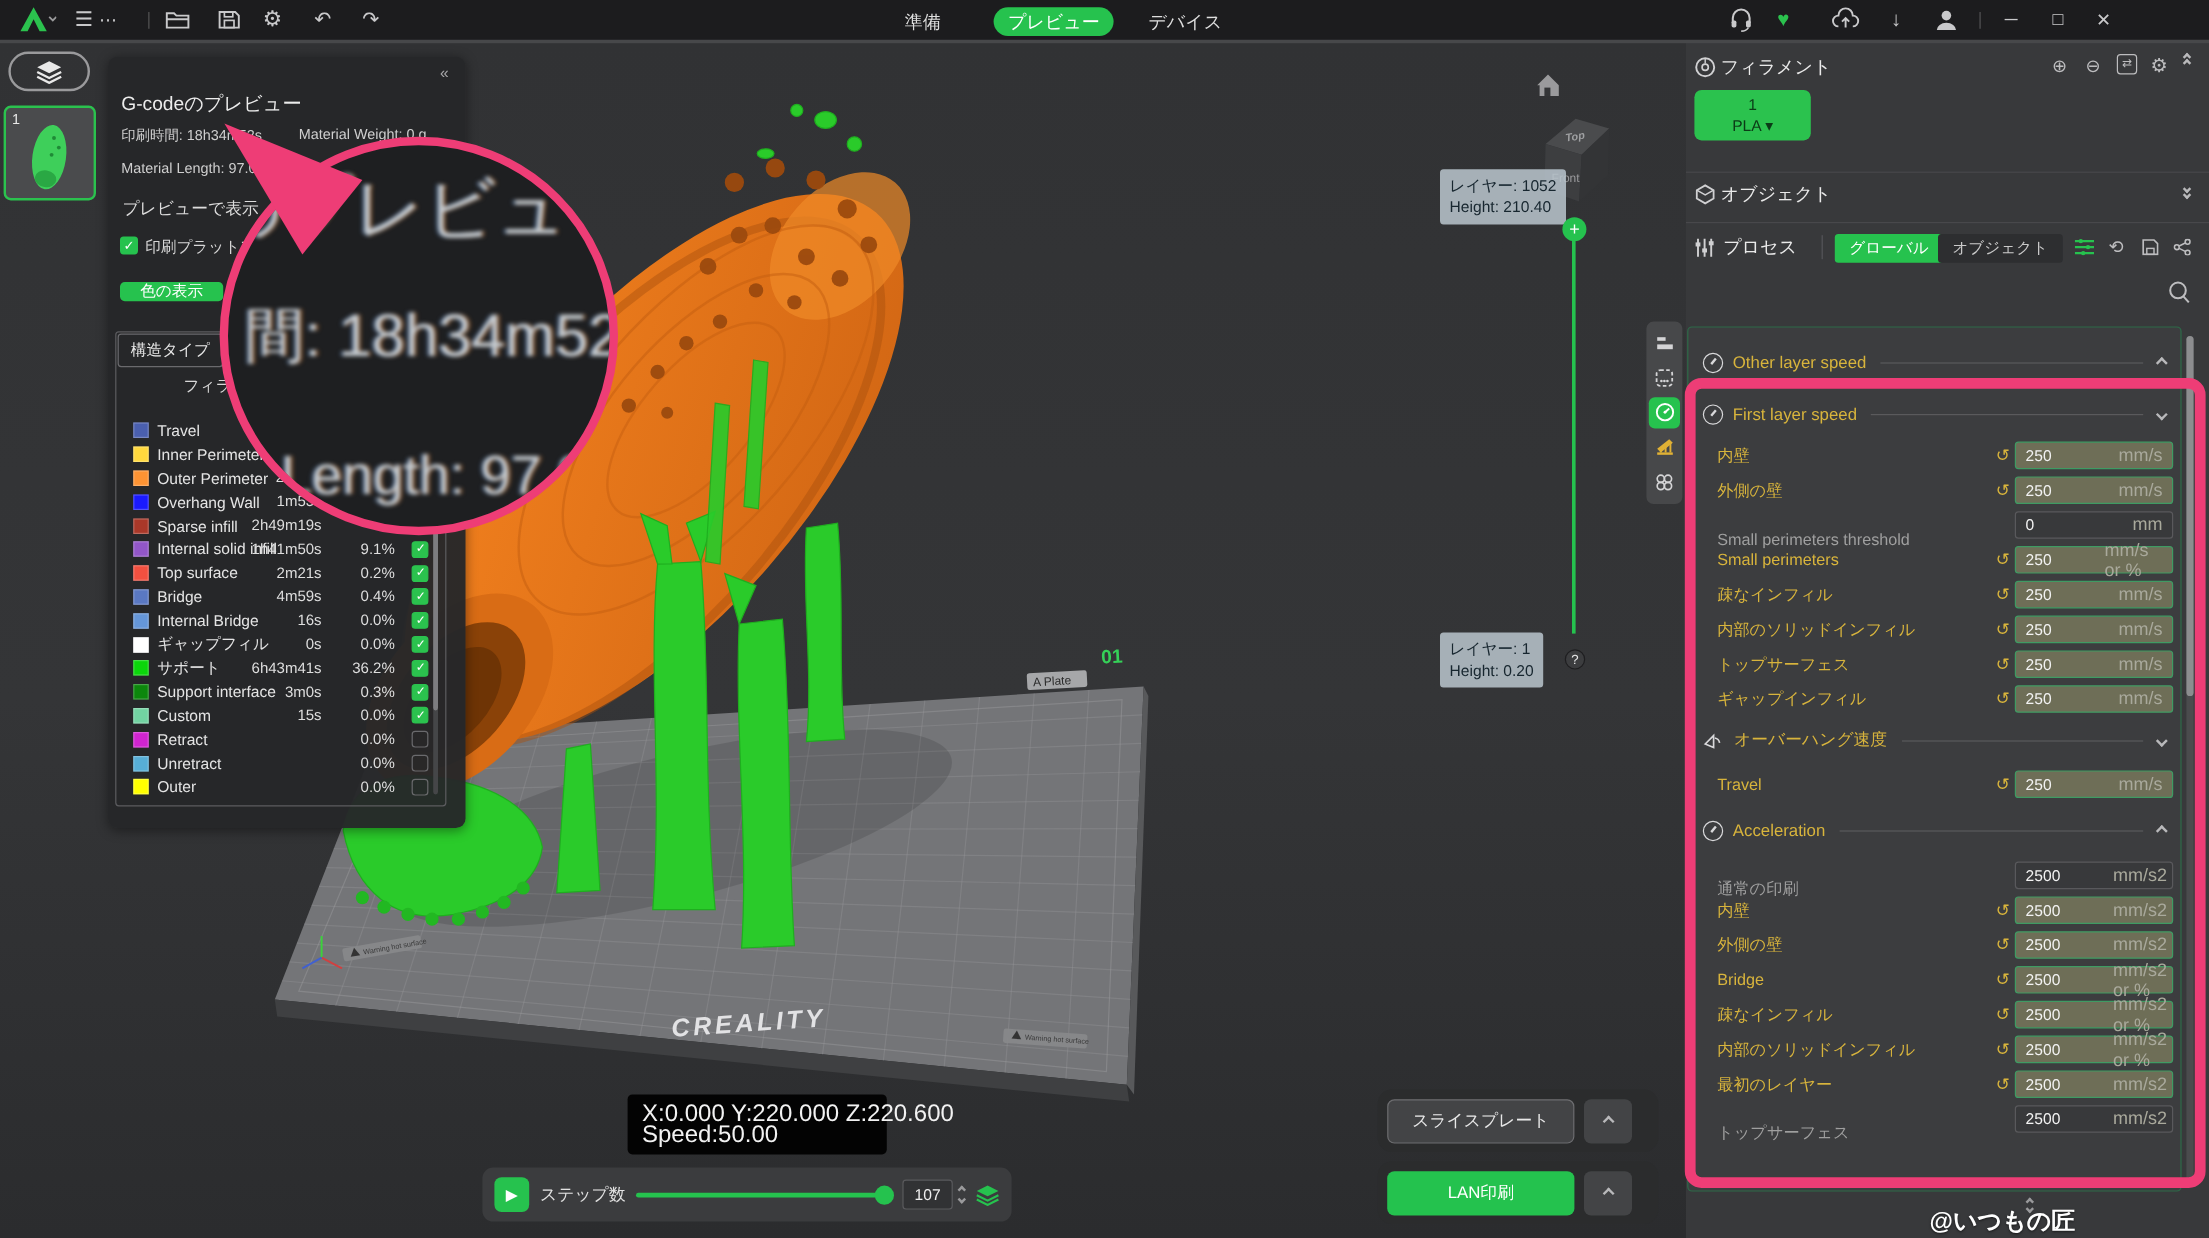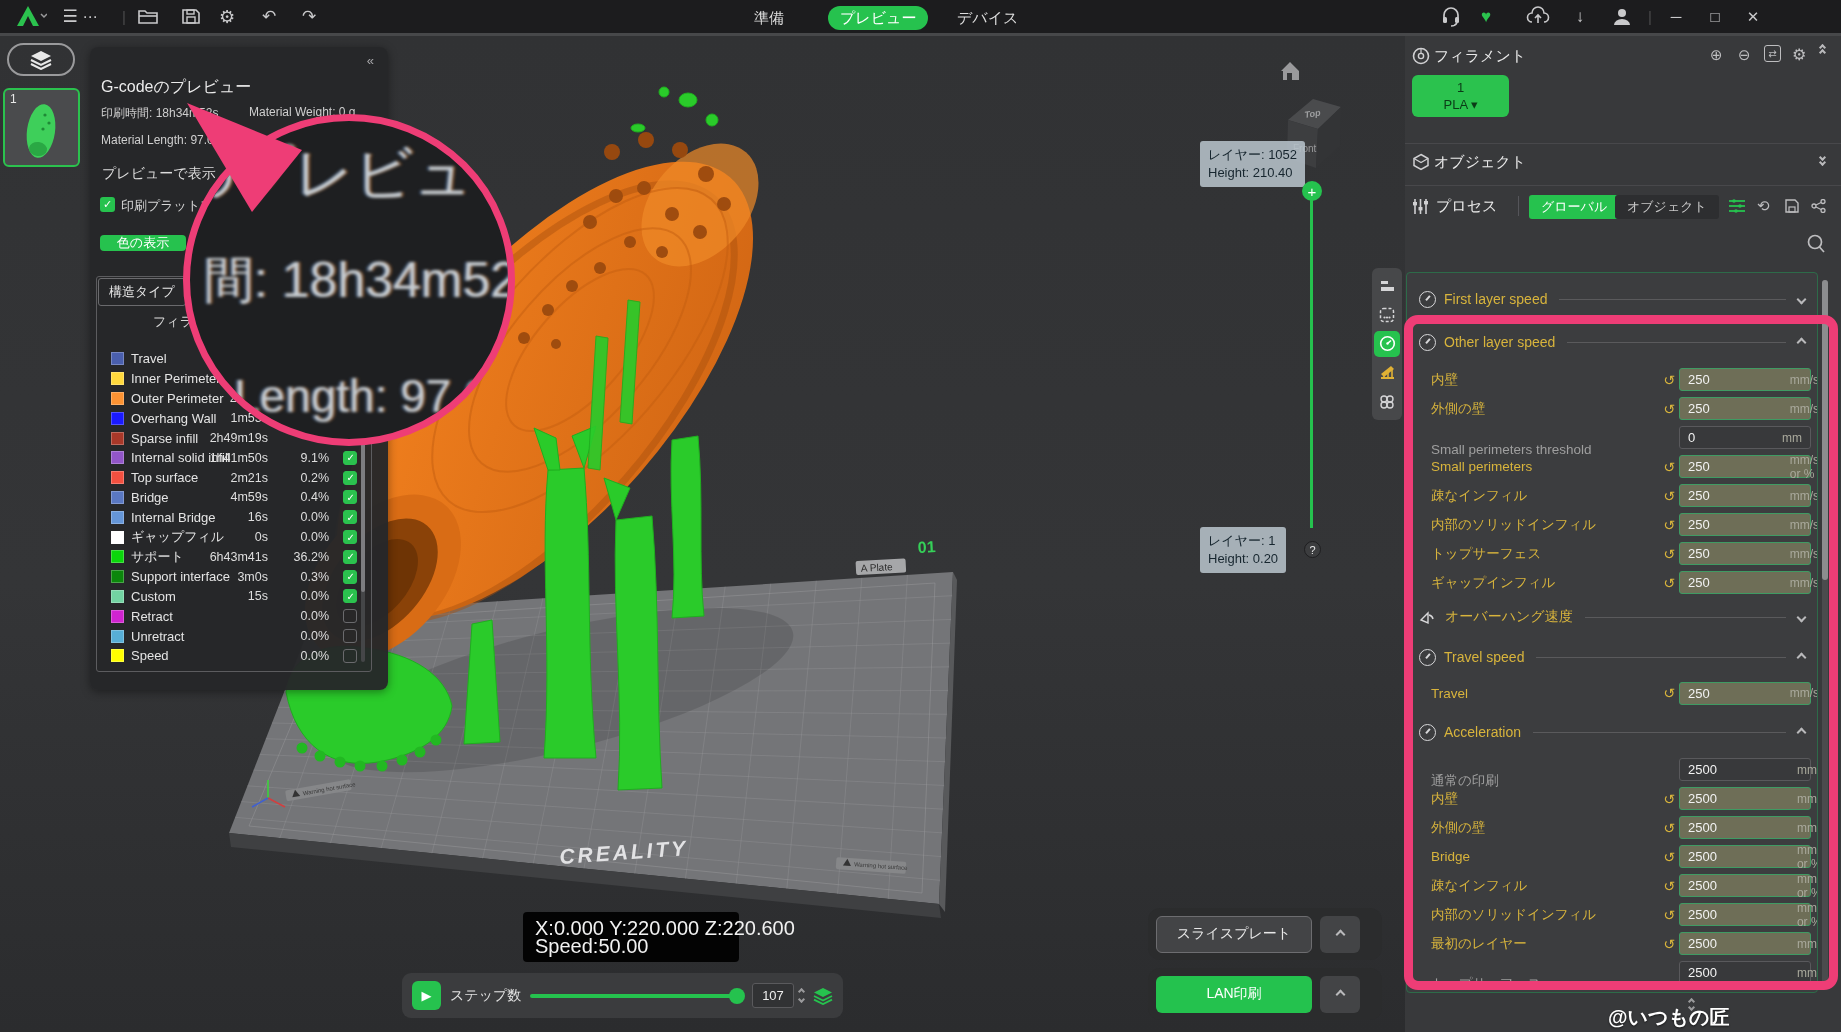--- a/index.html
+++ b/index.html
@@ -94,21 +94,21 @@
   .srow{display:flex;align-items:center;padding:0 6px 0 24px;}
   .slabel{flex:1;font-size:13.5px;white-space:nowrap;overflow:hidden;}
   .mod .slabel{color:#d8b43c;}
   .unmod .slabel{color:#9f9f9f;margin-top:23px;}
   .reset{width:20px;text-align:center;color:#d8b43c;font-size:14px;flex:none;}
   .unmod .reset{visibility:hidden;}
   .field{width:132px;height:23px;border-radius:3px;display:flex;align-items:center;justify-content:space-between;padding:0 8px;flex:none;gap:44px;}
   .mod .field{background:#6e6e57;border:1px solid #3f9b63;}
   .unmod .field{background:#38393b;border:1px solid #59595c;}
   .val{font-size:13px;color:#f2f2f2;}
-  .unit{font-size:12px;color:#a9a99c;margin-left:36px;}
+  .unit{font-size:15px;color:#a9a99c;}
   #setscroll{position:absolute;left:1822px;top:280px;width:6px;height:706px;background:#4a4b4d;border-radius:3px;z-index:4;}
   #setscroll .thumb{position:absolute;left:0;top:0;width:6px;height:300px;background:#8c8d8f;border-radius:3px;}
   
   #stripbox{position:absolute;left:1372px;top:268px;width:30px;height:152px;background:#47484a;border-radius:6px;z-index:5;display:flex;flex-direction:column;align-items:center;justify-content:space-around;padding:4px 0;}
   .stripic{width:26px;height:26px;border-radius:5px;display:flex;align-items:center;justify-content:center;}
   .stripic.active{background:#26c24e;}
   
   #pinkrect{position:absolute;left:1404px;top:315px;width:434px;height:675px;border:9px solid #ee3d76;border-radius:14px;z-index:25;pointer-events:none;}
   
   #watermark{position:absolute;left:1608px;top:1004px;font-size:20px;font-weight:bold;color:#fff;z-index:30;text-shadow:0 1px 2px rgba(0,0,0,.6);white-space:nowrap;}
@@ -453,21 +453,21 @@
           </div>
           <div class="lrow">
             <span class="lsw" style="background: rgb(87, 174, 214);"></span>
             <span class="lname">Unretract</span>
             <span class="lt"></span>
             <span class="lp">0.0%</span>
             <span class="lcb unon"></span>
           </div>
           <div class="lrow">
             <span class="lsw" style="background: rgb(255, 255, 0);"></span>
-            <span class="lname">Speed</span>
+            <span class="lname">Outer</span>
             <span class="lt"></span>
             <span class="lp">0.0%</span>
             <span class="lcb unon"></span>
           </div>
         </div>
       <div id="legend-scroll">
           <div class="thumb"></div>
         </div>
     </div>
   </div>
@@ -629,31 +629,31 @@
             <circle cx="5" cy="5" r="3"></circle>
             <circle cx="11" cy="5" r="3"></circle>
             <circle cx="5" cy="11" r="3"></circle>
             <circle cx="11" cy="11" r="3"></circle>
           </g>
         </svg>
     </div>
   </div>
 
   <div id="setbox">
+    <div class="sechdr" style="height:46px;">
+      <span class="gauge"></span>
+      <span class="st">Other layer speed</span>
+      <span class="dash"></span>
+        <span class="chev up"></span>
+    </div>
     <div class="sechdr" style="height:40px;">
       <span class="gauge"></span>
       <span class="st">First layer speed</span>
       <span class="dash"></span>
         <span class="chev down"></span>
-    </div>
-    <div class="sechdr" style="height:46px;">
-      <span class="gauge"></span>
-      <span class="st">Other layer speed</span>
-      <span class="dash"></span>
-        <span class="chev up"></span>
     </div>
     <div class="sec-other">
 
     <div class="srow mod" style="height:29px;">
           <span class="slabel">内壁</span>
           <span class="reset">↺</span>
           <div class="field">
             <span class="val">250</span>
             <span class="unit">mm/s</span>
           </div>
@@ -717,26 +717,20 @@
       </div>
     <div class="sechdr" style="height:40px;">
       <svg width="18" height="15" viewBox="0 0 18 15">
           <path d="M2,10 L9,3 L9,13 Z" fill="none" stroke="#d8d8da" stroke-width="1.4"></path>
           <path d="M10,5 A5,5 0 0 1 14,9" fill="none" stroke="#d8d8da" stroke-width="1.4"></path>
         </svg>
       <span class="st">オーバーハング速度</span>
       <span class="dash"></span>
         <span class="chev down"></span>
     </div>
-    <div class="sechdr" style="height:40px;">
-      <span class="gauge"></span>
-      <span class="st">Travel speed</span>
-      <span class="dash"></span>
-        <span class="chev up"></span>
-    </div>
     <div class="sec-travel">
 
     <div class="srow mod" style="height:32px;">
           <span class="slabel">Travel</span>
           <span class="reset">↺</span>
           <div class="field">
             <span class="val">250</span>
             <span class="unit">mm/s</span>
           </div>
         </div>

